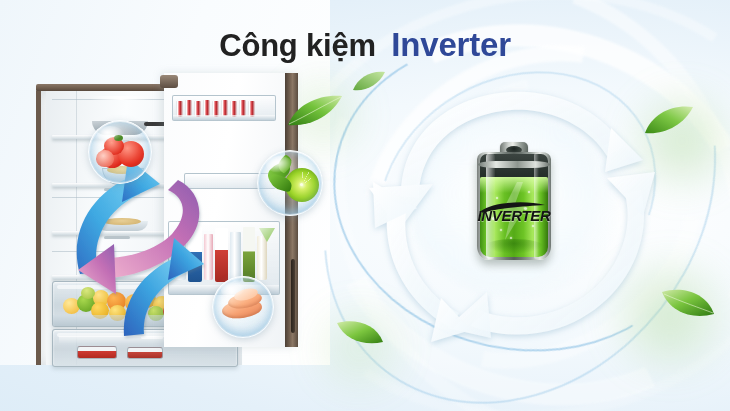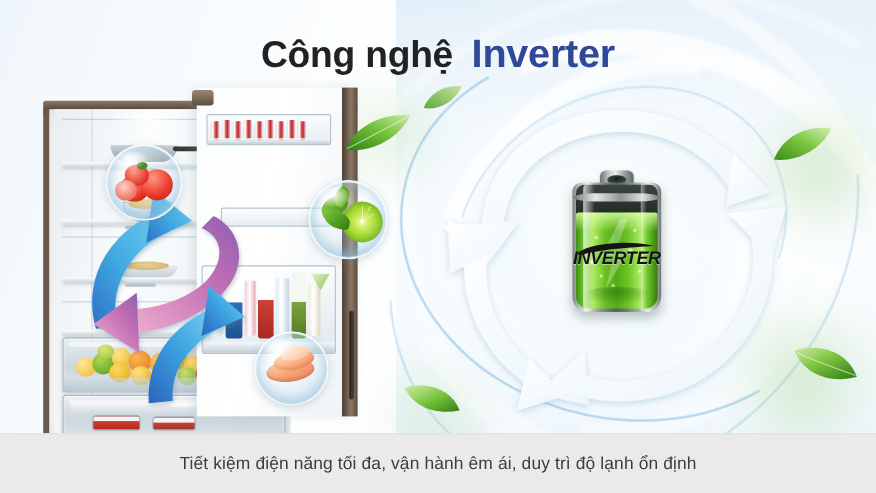--- a/index.html
+++ b/index.html
@@ -668,21 +668,18 @@
     <defs>
       <linearGradient id="lf5" x1="0" y1="1" x2="1" y2="0">
         <stop offset="0%" stop-color="#4a9a1d"></stop>
           <stop offset="100%" stop-color="#bfe493"></stop>
       </linearGradient>
     </defs>
     <path d="M1 20 C 6 7, 20 0, 33 2 C 27 15, 13 22, 1 20 Z" fill="url(#lf5)"></path>
   </svg>
 
   <div class="title">
-    <span class="t1">Công nghệ</span>
+    <span class="t1">Công kiệm</span>
     <span class="t2">Inverter</span>
   </div>
 
-  <div class="caption-bar">
-    <span class="caption-text">Tiết kiệm điện năng tối đa, vận hành êm ái, duy trì độ lạnh ổn định</span>
-  </div>
 
 </div>
 
 </body></html>

